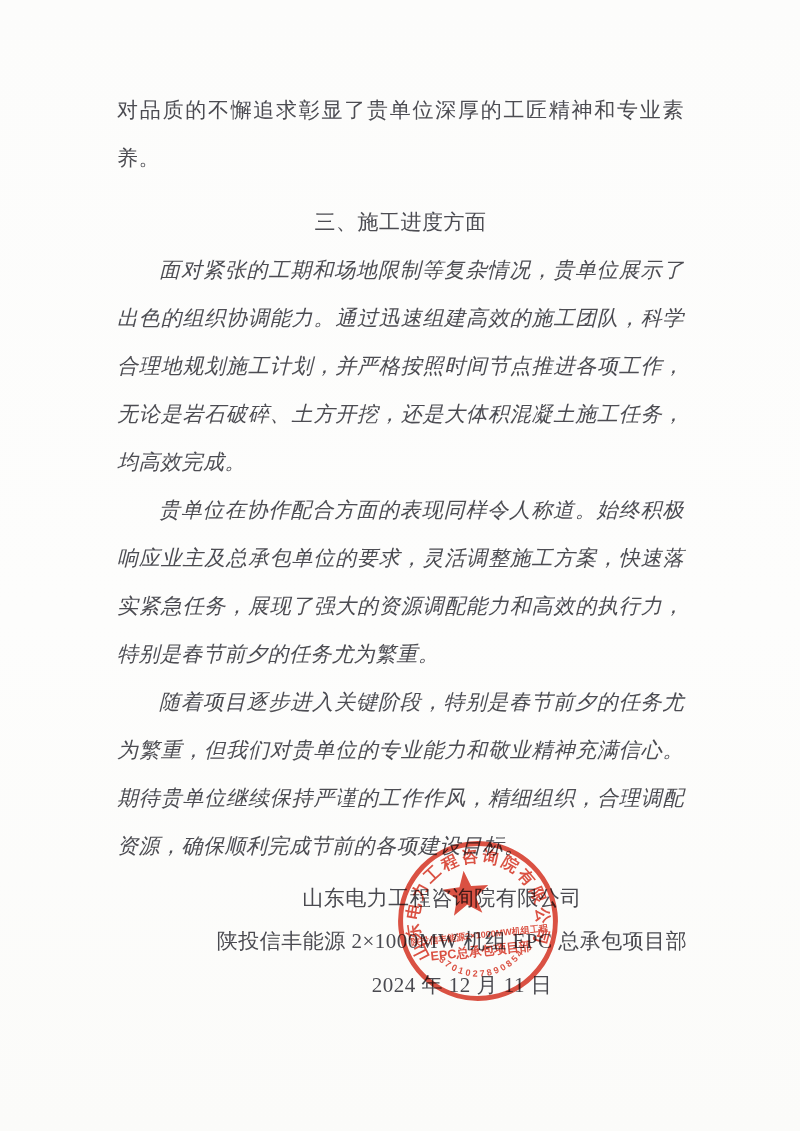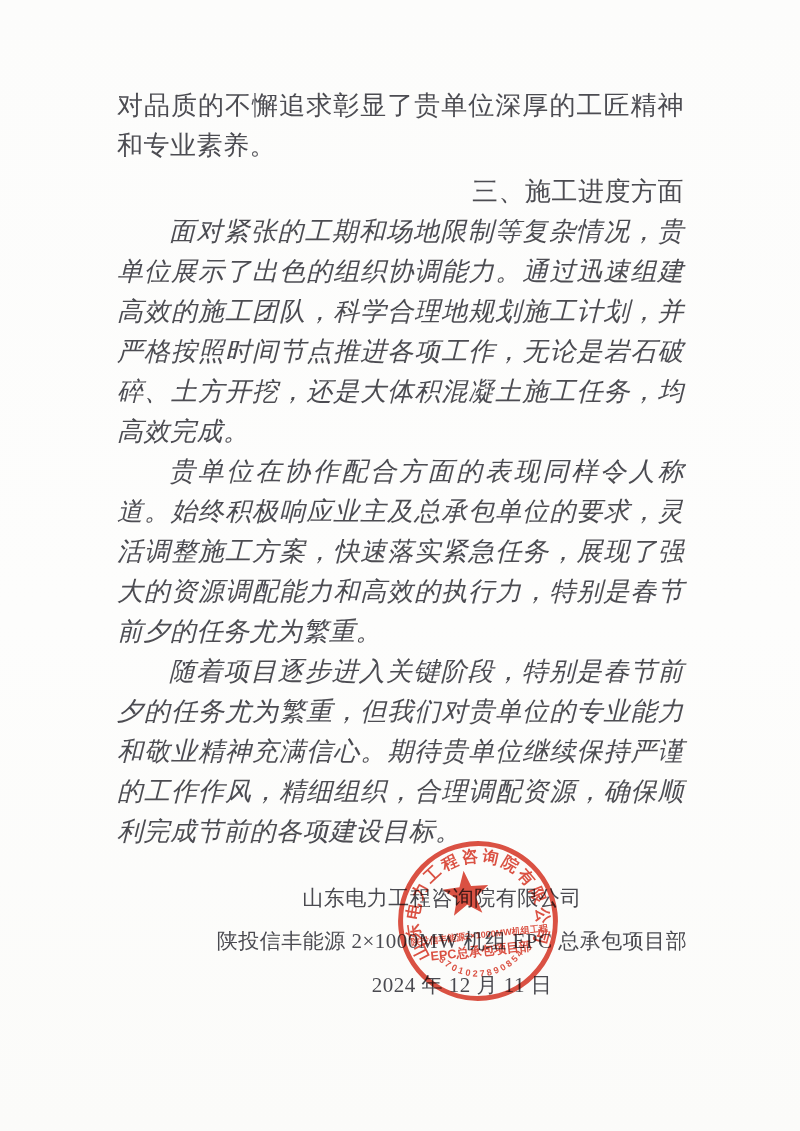--- a/index.html
+++ b/index.html
@@ -17,36 +17,36 @@
     position: relative;
     width: 800px;
     height: 1131px;
     background: linear-gradient(180deg, #fcfcfb 0%, #fdfdfc 55%, #fbfbf9 100%);
   }
   .content {
     position: absolute;
     top: 86px;
     left: 117px;
     width: 567px;
-    font-size: 26px;
-    line-height: 40px;
+    font-size: 21px;
+    line-height: 48px;
     color: #4c4c52;
     text-align: justify;
     letter-spacing: 0.5px;
   }
   .content p {
     margin: 0;
   }
   .content p.indent {
     text-indent: 2em;
     font-style: italic;
   }
   .content p.heading {
-    margin-top: 6px;
-    text-align: right;
+    margin-top: 16px;
+    text-align: center;
   }
   .content p.closing {
     margin-top: 25px;
     text-align: left;
   }
   .sig-line {
     position: absolute;
     left: 0;
     width: 800px;
     text-align: center;

